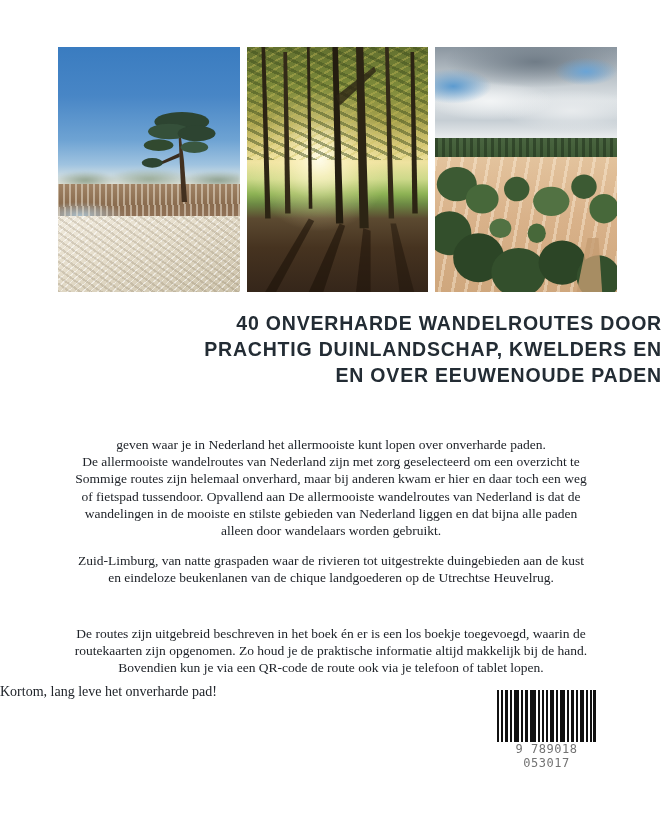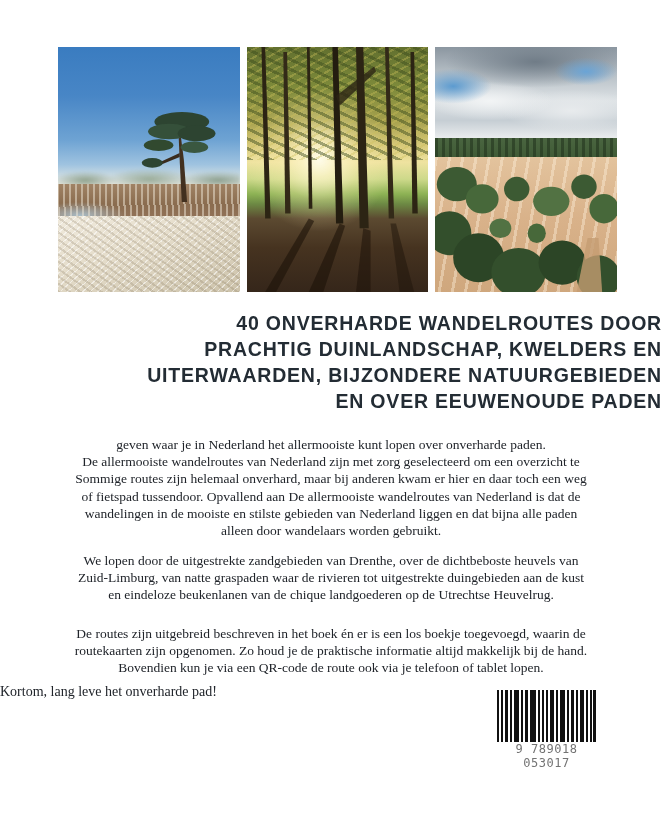--- a/index.html
+++ b/index.html
@@ -135,35 +135,33 @@
         <ellipse cx="36" cy="74" rx="6" ry="4" fill="#527243"></ellipse>
         <ellipse cx="56" cy="76" rx="5" ry="4" fill="#47683a"></ellipse>
         <path d="M78,100 L84,78 L90,78 L92,100 Z" fill="#c49c72" opacity=".8"></path>
       </svg>
     </div>
   </div>
 
   <div class="heading">
     <div>40 ONVERHARDE WANDELROUTES DOOR</div>
     <div>PRACHTIG DUINLANDSCHAP, KWELDERS EN</div>
-    <div>UITERWAARDEN, BIJZONDERE NATUURGEBIEDEN</div>
     <div>EN OVER EEUWENOUDE PADEN</div>
   </div>
 
   <div class="para para-1">
     <div>geven waar je in Nederland het allermooiste kunt lopen over onverharde paden.</div>
     <div>De allermooiste wandelroutes van Nederland zijn met zorg geselecteerd om een overzicht te</div>
     <div>Sommige routes zijn helemaal onverhard, maar bij anderen kwam er hier en daar toch een weg</div>
     <div>of fietspad tussendoor. Opvallend aan De allermooiste wandelroutes van Nederland is dat de</div>
     <div>wandelingen in de mooiste en stilste gebieden van Nederland liggen en dat bijna alle paden</div>
     <div>alleen door wandelaars worden gebruikt.</div>
   </div>
 
   <div class="para para-2">
-    <div>We lopen door de uitgestrekte zandgebieden van Drenthe, over de dichtbeboste heuvels van</div>
     <div>Zuid-Limburg, van natte graspaden waar de rivieren tot uitgestrekte duingebieden aan de kust</div>
     <div>en eindeloze beukenlanen van de chique landgoederen op de Utrechtse Heuvelrug.</div>
   </div>
 
   <div class="para para-3">
     <div>De routes zijn uitgebreid beschreven in het boek én er is een los boekje toegevoegd, waarin de</div>
     <div>routekaarten zijn opgenomen. Zo houd je de praktische informatie altijd makkelijk bij de hand.</div>
     <div>Bovendien kun je via een QR-code de route ook via je telefoon of tablet lopen.</div>
   </div>
 

